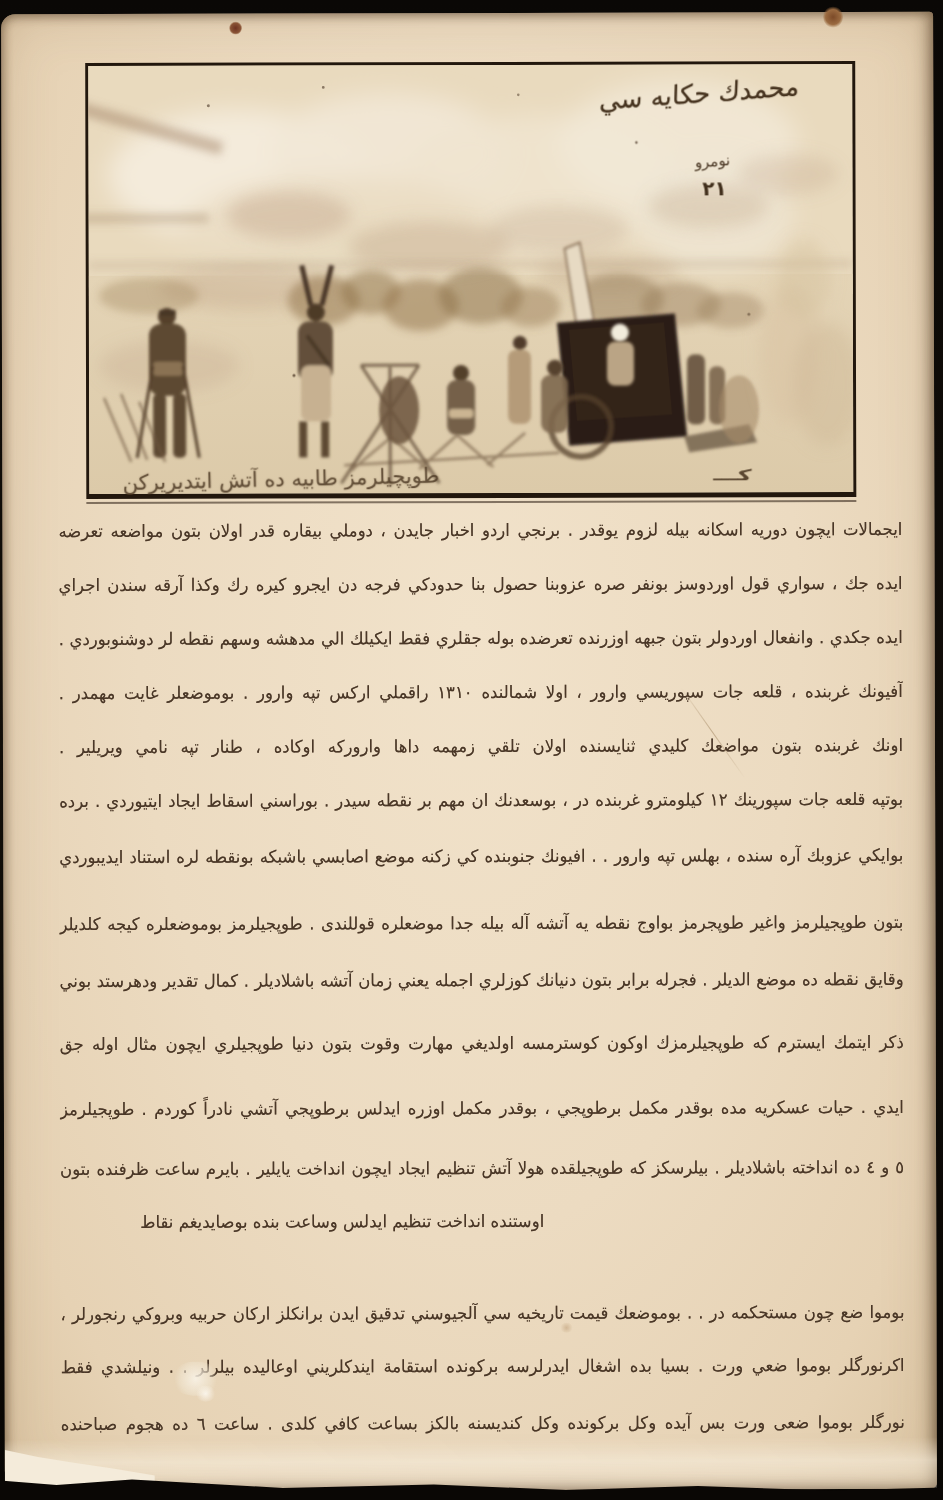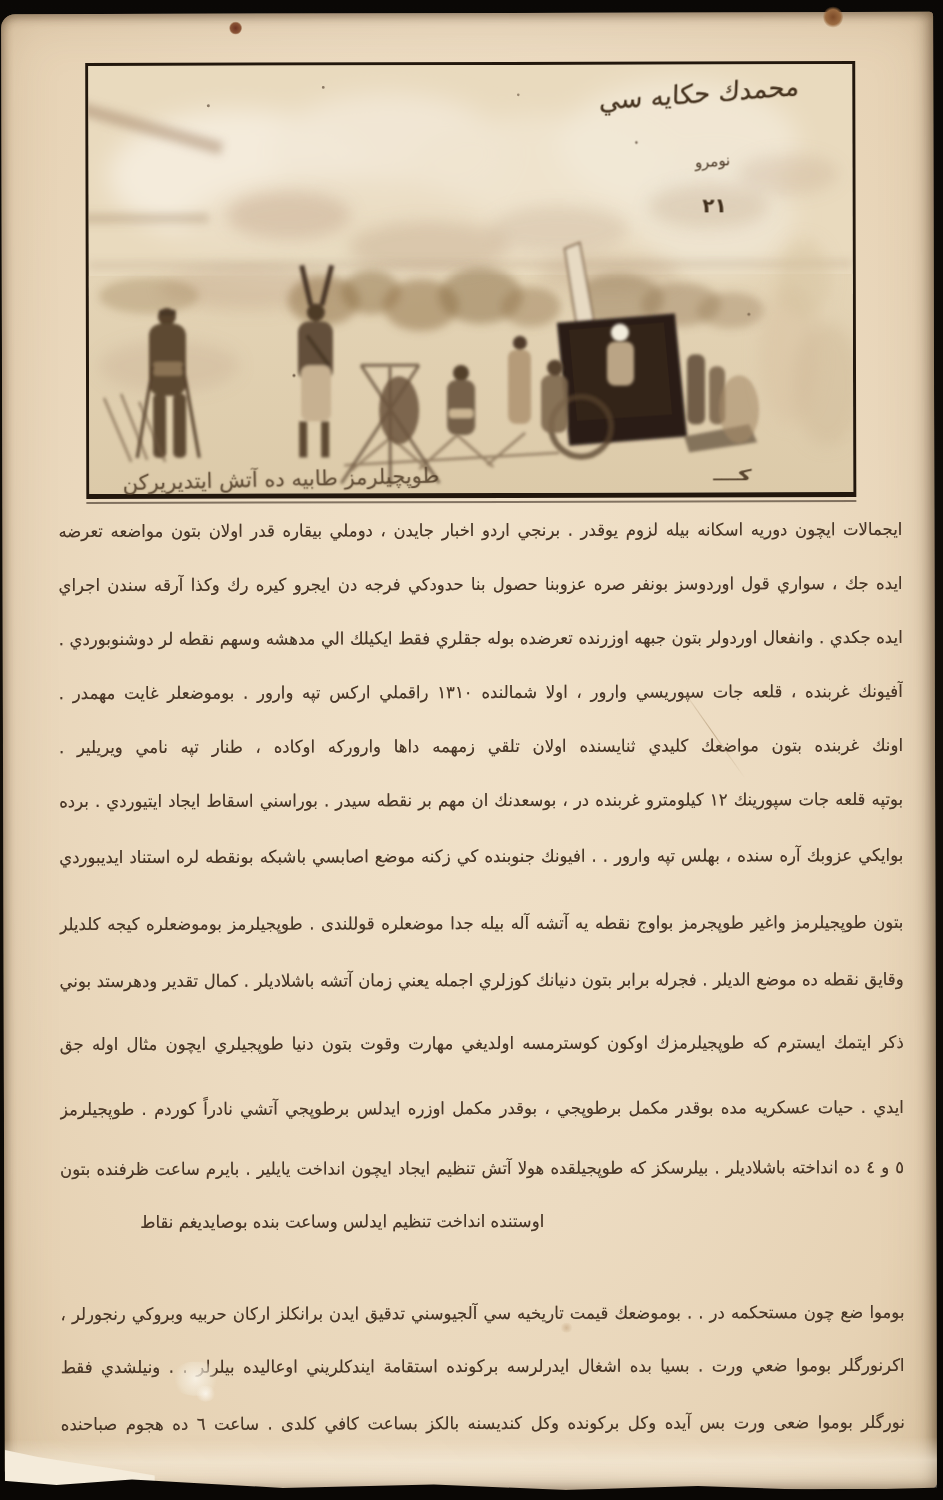--- a/index.html
+++ b/index.html
@@ -44,21 +44,21 @@
     position:absolute;right:38px;top:14px;width:230px;
     font-size:26px;line-height:30px;color:#46331f;text-align:center;
     direction:rtl;transform:rotate(-4deg) skewX(-6deg);
     text-shadow:0 0 1px rgba(70,51,31,.5);
   }
   .calli-numero{
     position:absolute;right:95px;top:88px;width:90px;text-align:center;
     font-size:15px;color:#4a3724;direction:rtl;transform:rotate(-4deg);
   }
   .calli-number{
-    position:absolute;right:108px;top:129px;width:60px;text-align:center;
+    position:absolute;right:108px;top:112px;width:60px;text-align:center;
     font-size:20px;font-weight:bold;color:#42301d;
   }
   .photo-caption{
     position:absolute;left:10px;bottom:2px;width:340px;
     font-size:21px;color:#4e3a25;direction:rtl;text-align:right;
     opacity:.85;transform:rotate(-1.2deg);white-space:nowrap;overflow:hidden;
     text-shadow:0 0 2px rgba(90,70,45,.4);
   }
   .photo-signature{
     position:absolute;right:12px;bottom:8px;width:80px;

